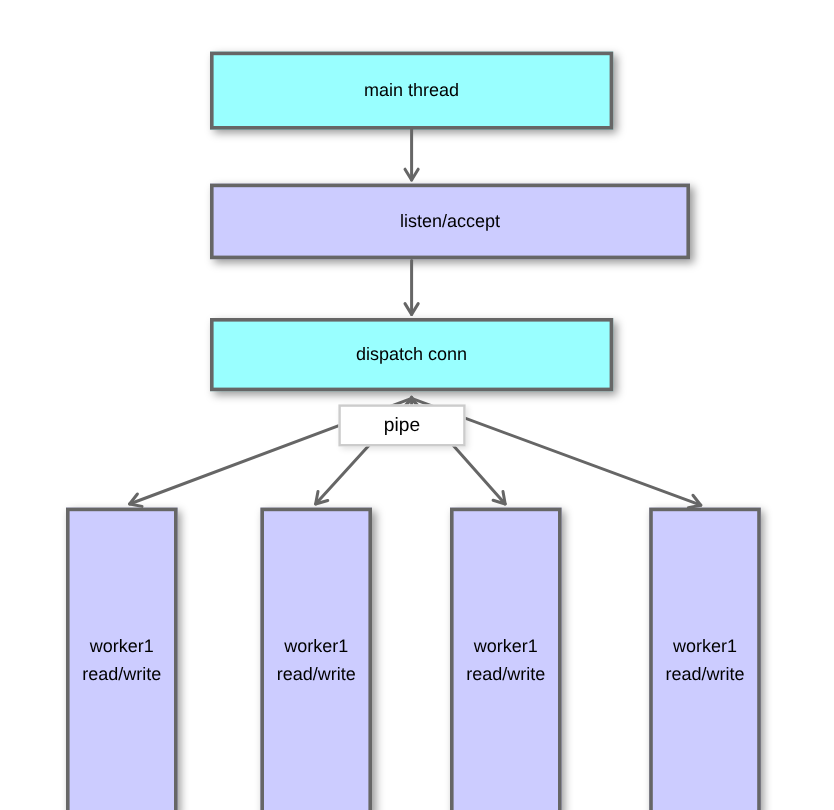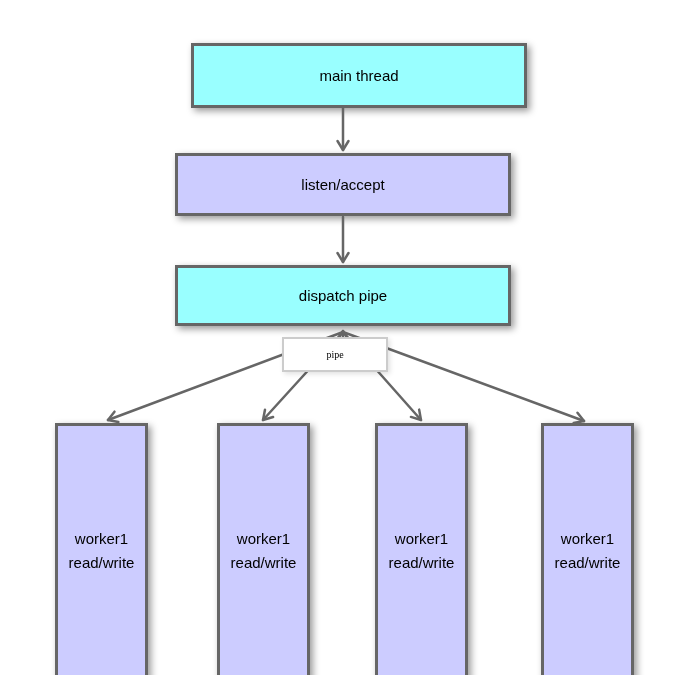--- a/index.html
+++ b/index.html
@@ -29,44 +29,43 @@
     align-items: center;
     justify-content: center;
     text-align: center;
     font-size: 15px;
     color: var(--text);
     box-shadow: 3px 3px 7px rgba(0,0,0,0.40);
     z-index: 2;
   }
   .cyan { background: var(--cyan); }
   .lav  { background: var(--lavender); }
-  #node-main     { left: 175px; top: 43px;  width: 336px; height: 65px; margin-left: 16px; }
-  #node-listen   { left: 175px; top: 153px; width: 336px; height: 63px; }
+  #node-main     { left: 175px; top: 43px;  width: 336px; height: 65px; }
+  #node-listen   { left: 175px; top: 153px; width: 400px; height: 63px; }
   #node-dispatch { left: 175px; top: 265px; width: 336px; height: 61px; }
   .worker {
     top: 423px; width: 93px; height: 256px;
     line-height: 1.6;
     flex-direction: column;
   }
   #node-worker1 { left: 55px; }
   #node-worker2 { left: 217px; }
   #node-worker3 { left: 375px; }
   #node-worker4 { left: 541px; }
   .worker span { display: block; }
   #node-pipe {
     position: absolute;
     box-sizing: border-box;
     left: 282px; top: 337px; width: 106px; height: 35px;
     background: var(--background);
     border: 2px solid var(--pipe_border);
     box-shadow: 2px 2px 5px rgba(0,0,0,0.12);
     display: flex; align-items: center; justify-content: center;
-    font-size: 10px;
+    font-size: 16px;
     z-index: 4;
-    font-family: Liberation Serif, serif;
   }
   #edges-layer {
     position: absolute;
     left: 0; top: 0;
     width: 695px; height: 675px;
     z-index: 3;
     pointer-events: none;
   }
 </style>
 </head>
@@ -76,21 +75,21 @@
 
   <div class="node cyan" id="node-main">
     <span>main thread</span>
   </div>
 
   <div class="node lav" id="node-listen">
     <span>listen/accept</span>
   </div>
 
   <div class="node cyan" id="node-dispatch">
-    <span>dispatch pipe</span>
+    <span>dispatch conn</span>
   </div>
 
   <div id="node-pipe">
     <span>pipe</span>
   </div>
 
   <div class="node lav worker" id="node-worker1">
     <span>worker1</span>
     <span>read/write</span>
   </div>

